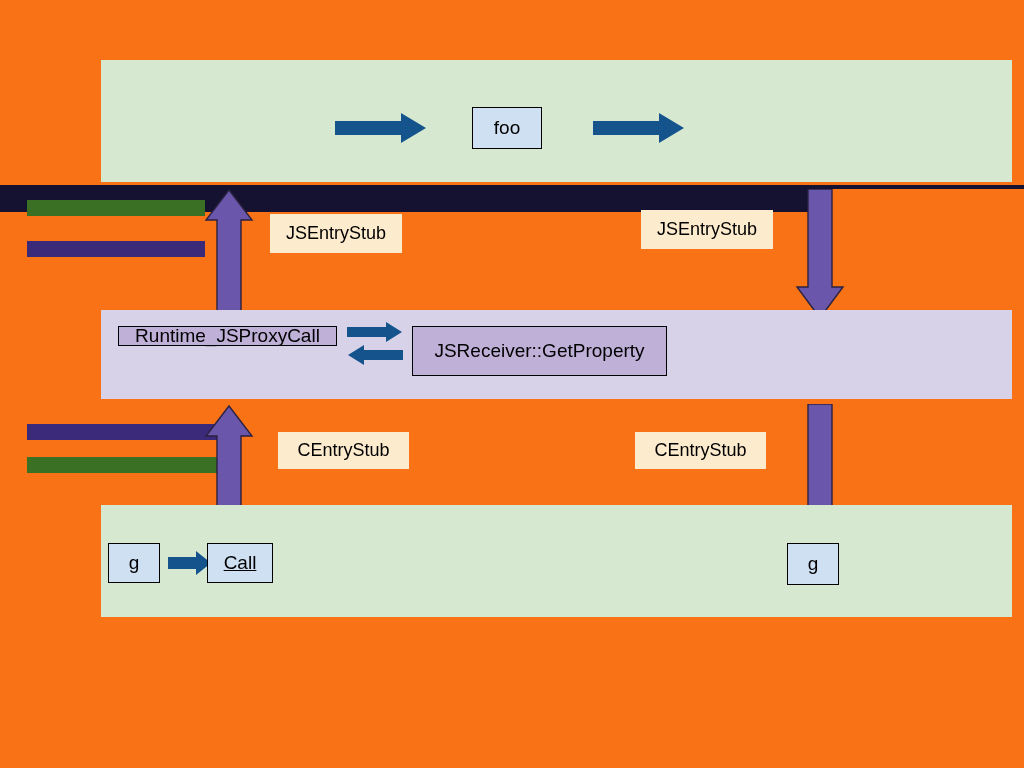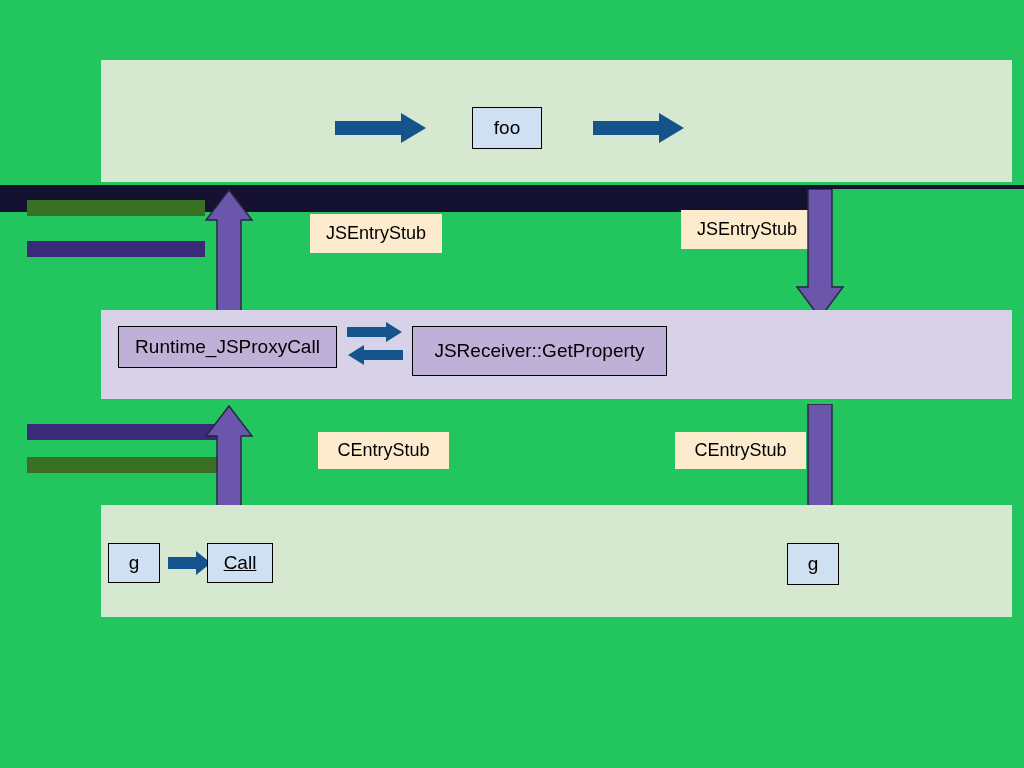--- a/index.html
+++ b/index.html
@@ -1,33 +1,33 @@
 <!DOCTYPE html>
 <html><head>
 <meta charset="utf-8">
 <style>
   html,body{margin:0;padding:0;background:#000;}
   body{width:1024px;height:768px;overflow:hidden;
        font-family:"Liberation Sans","DejaVu Sans",sans-serif;}
-  #stage{position:relative;width:1024px;height:768px;background:#22c55e;}
+  #stage{position:relative;width:1024px;height:768px;background:#f97316;}
 
   
   .band{position:absolute;}
   .band-green{background:#d7e8d0;}
   .band-purple{background:#d8d2e8;}
   .navy-line{position:absolute;background:#141230;}
   .navy-block{position:absolute;background:#141230;}
 
   
   .box{position:absolute;box-sizing:border-box;display:flex;
        align-items:center;justify-content:center;
        color:#000;white-space:nowrap;}
   .box-blue{background:#cfe0f2;border:1px solid #000;font-size:19px;}
   .box-lav{background:#bfb0d8;border:1px solid #000;font-size:19px;}
-  .box-cream{background:#fdebcd;border:0;font-size:18px;margin-left:40px;}
+  .box-cream{background:#fdebcd;border:0;font-size:18px;}
 
   
   .arrow-r{position:absolute;}
   .arrow-r svg{display:block;}
 
   
   .parrow{position:absolute;}
   .parrow svg{display:block;}
 
   
@@ -78,21 +78,21 @@
   <div class="box box-cream" style="left:641px;top:210px;width:132px;height:39px;">JSEntryStub</div>
 
   <div class="parrow" style="left:795px;top:189px;">
     <svg width="50" height="132" viewBox="0 0 50 132">
       <path d="M13,0 L37,0 L37,98 L48,98 L25,129 L2,98 L13,98 Z" fill="#6a57ab" stroke="#2b2140" stroke-width="1.4"></path>
     </svg>
   </div>
 
   <div class="band band-purple" style="left:101px;top:310px;width:911px;height:89px;"></div>
 
-  <div class="box box-lav" style="left:118px;top:326px;width:219px;height:42px;">Runtime_JSProxyCall</div>
+  <div class="box box-lav" style="left:118px;top:326px;width:219px;height:20px;">Runtime_JSProxyCall</div>
 
   <div class="arrow-r" style="left:347px;top:322px;">
     <svg width="56" height="20" viewBox="0 0 56 20">
       <path d="M0,5 L39,5 L39,0 L55,10 L39,20 L39,15 L0,15 Z" fill="#15538c"></path>
     </svg>
   </div>
   <div class="arrow-r" style="left:347px;top:345px;">
     <svg width="56" height="20" viewBox="0 0 56 20">
       <path d="M56,5 L17,5 L17,0 L1,10 L17,20 L17,15 L56,15 Z" fill="#15538c"></path>
     </svg>

